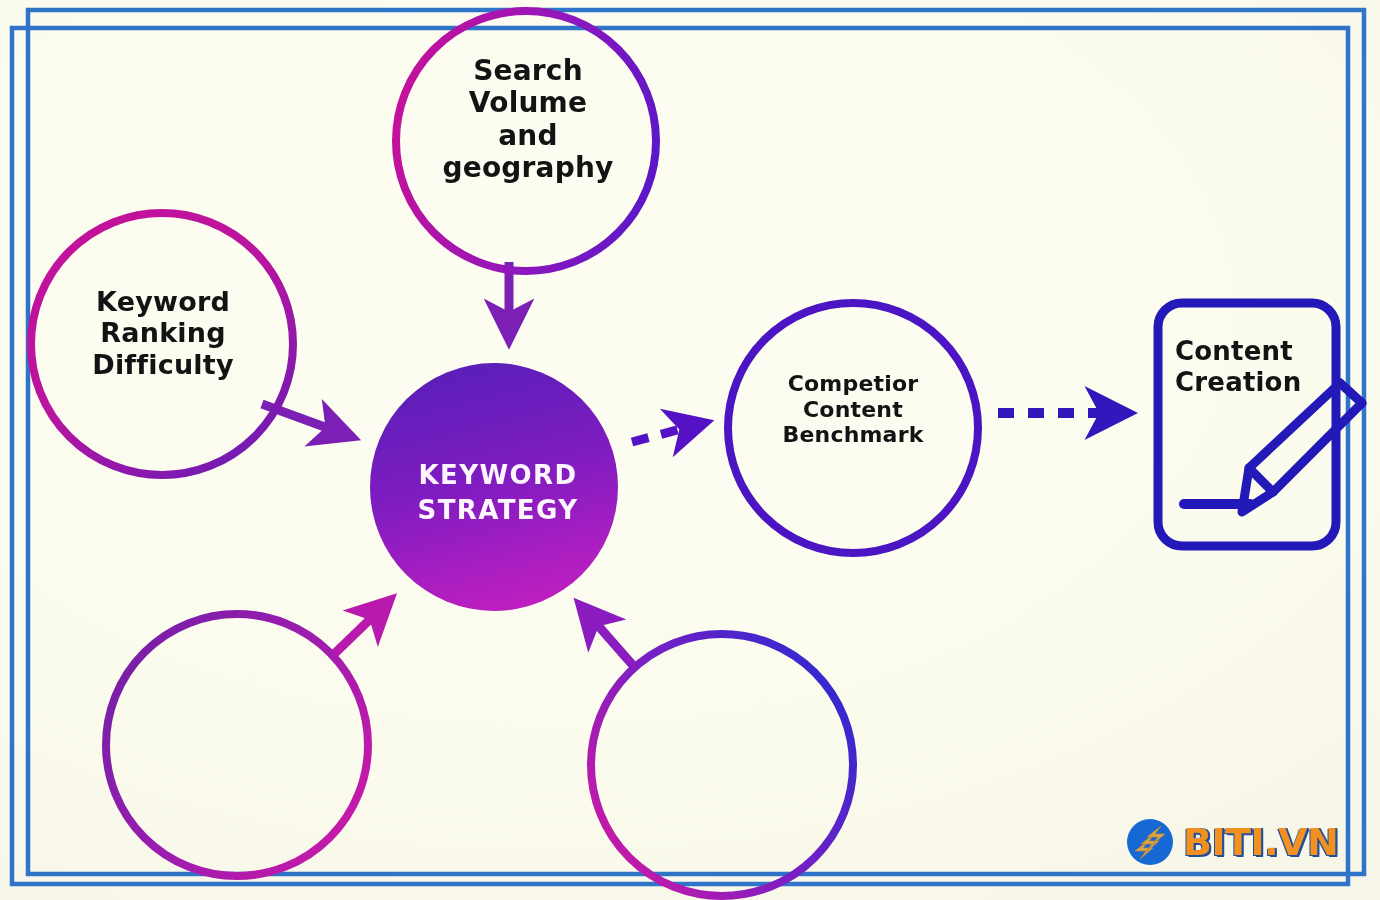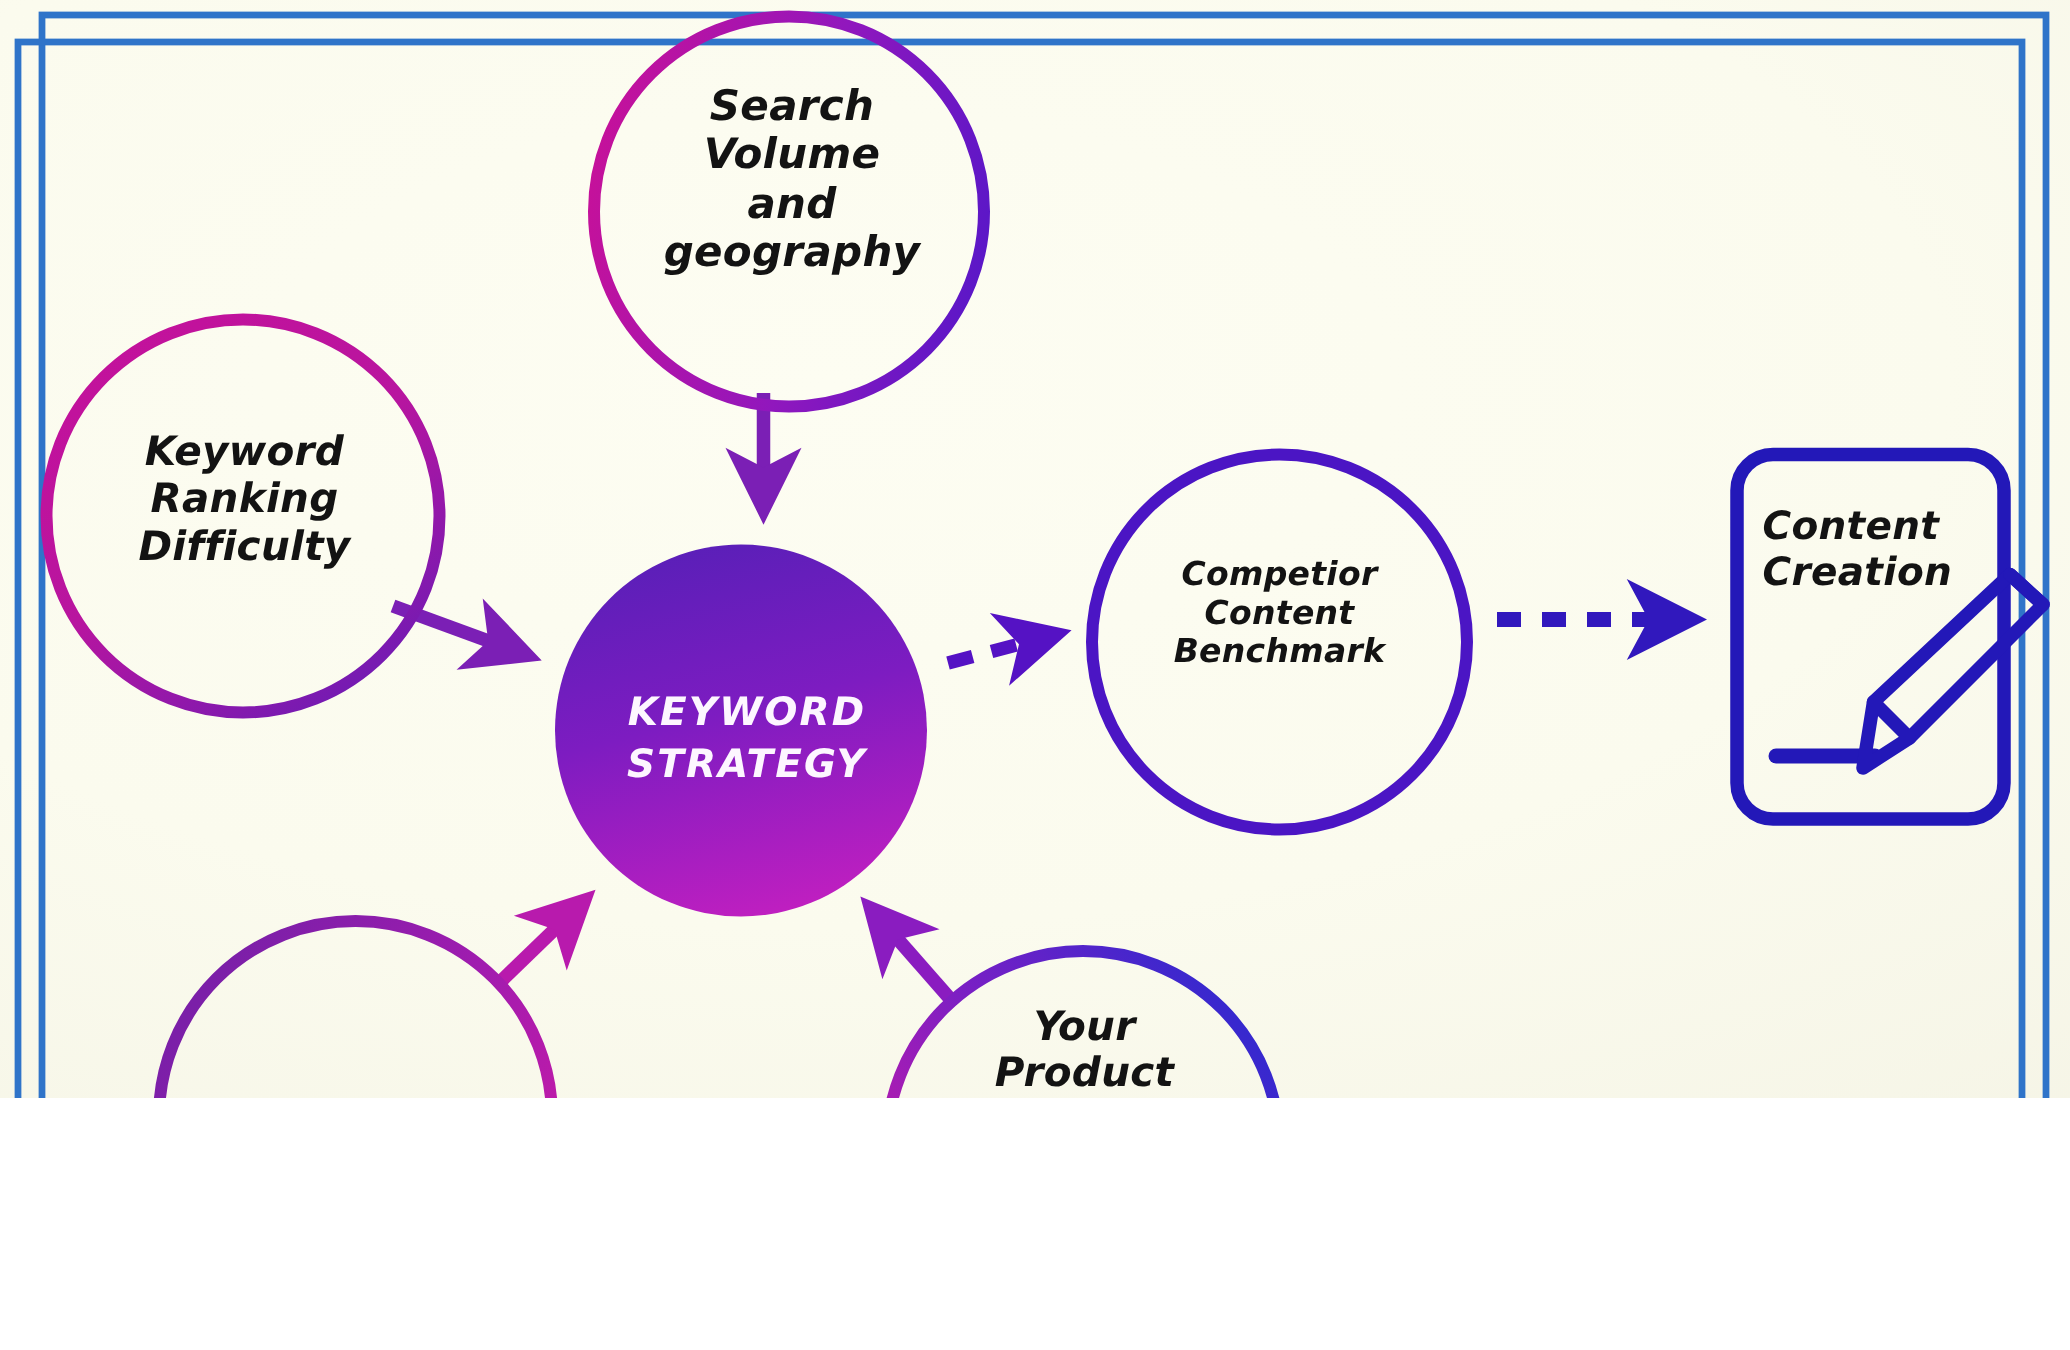--- a/index.html
+++ b/index.html
@@ -9,24 +9,23 @@
   body {
     width: 1380px;
     height: 900px;
     font-family: "DejaVu Sans", sans-serif;
     overflow: hidden;
   }
 
   #canvas {
     position: relative;
     width: 1380px;
-    height: 732px;
+    height: 900px;
     background: radial-gradient(ellipse 120% 110% at 40% 35%, #fdfdf2 0%, #fbfbee 45%, #f2f1e2 100%);
     overflow: hidden;
-    font-style: italic;
   }
 
   
   .frame-svg {
     position: absolute;
     left: 0; top: 0;
     width: 1380px;
     height: 900px;
     pointer-events: none;
   }
@@ -230,40 +229,36 @@
   <div class="node-label" id="label-search-volume">Search
 Volume
 and
 geography</div>
 
   <div class="node-label" id="label-keyword-difficulty">Keyword
 Ranking
 Difficulty</div>
 
 
-  <div class="node-label" id="label-product-match">Your
-Product
-Match and
-Sales
-Strategy</div>
 
   <div class="node-label" id="label-competitor-benchmark">Competior
 Content
 Benchmark</div>
 
   <div class="node-label" id="label-content-creation">Content
 Creation</div>
 
   <div class="node-label" id="label-center">KEYWORD
 STRATEGY</div>
 
   <div id="logo-biti">
     <svg id="logo-mark" viewBox="0 0 48 48" xmlns="http://www.w3.org/2000/svg">
       <circle cx="24" cy="24" r="23" fill="#1668d4"></circle>
       <g fill="#d9a84a" stroke="#b8863a" stroke-width="0.8">
         <path d="M 9 33 L 20 33 L 14 41 L 27 30 L 17 30 L 23 22 Z"></path>
         <path d="M 15 26 L 26 26 L 20 34 L 33 23 L 23 23 L 29 15 Z"></path>
         <path d="M 21 19 L 32 19 L 26 27 L 39 16 L 29 16 L 35 8 Z"></path>
       </g>
     </svg>
+    <div id="logo-text">BITI.VN</div>
   </div>
 
 </div>
 
 </body></html>

